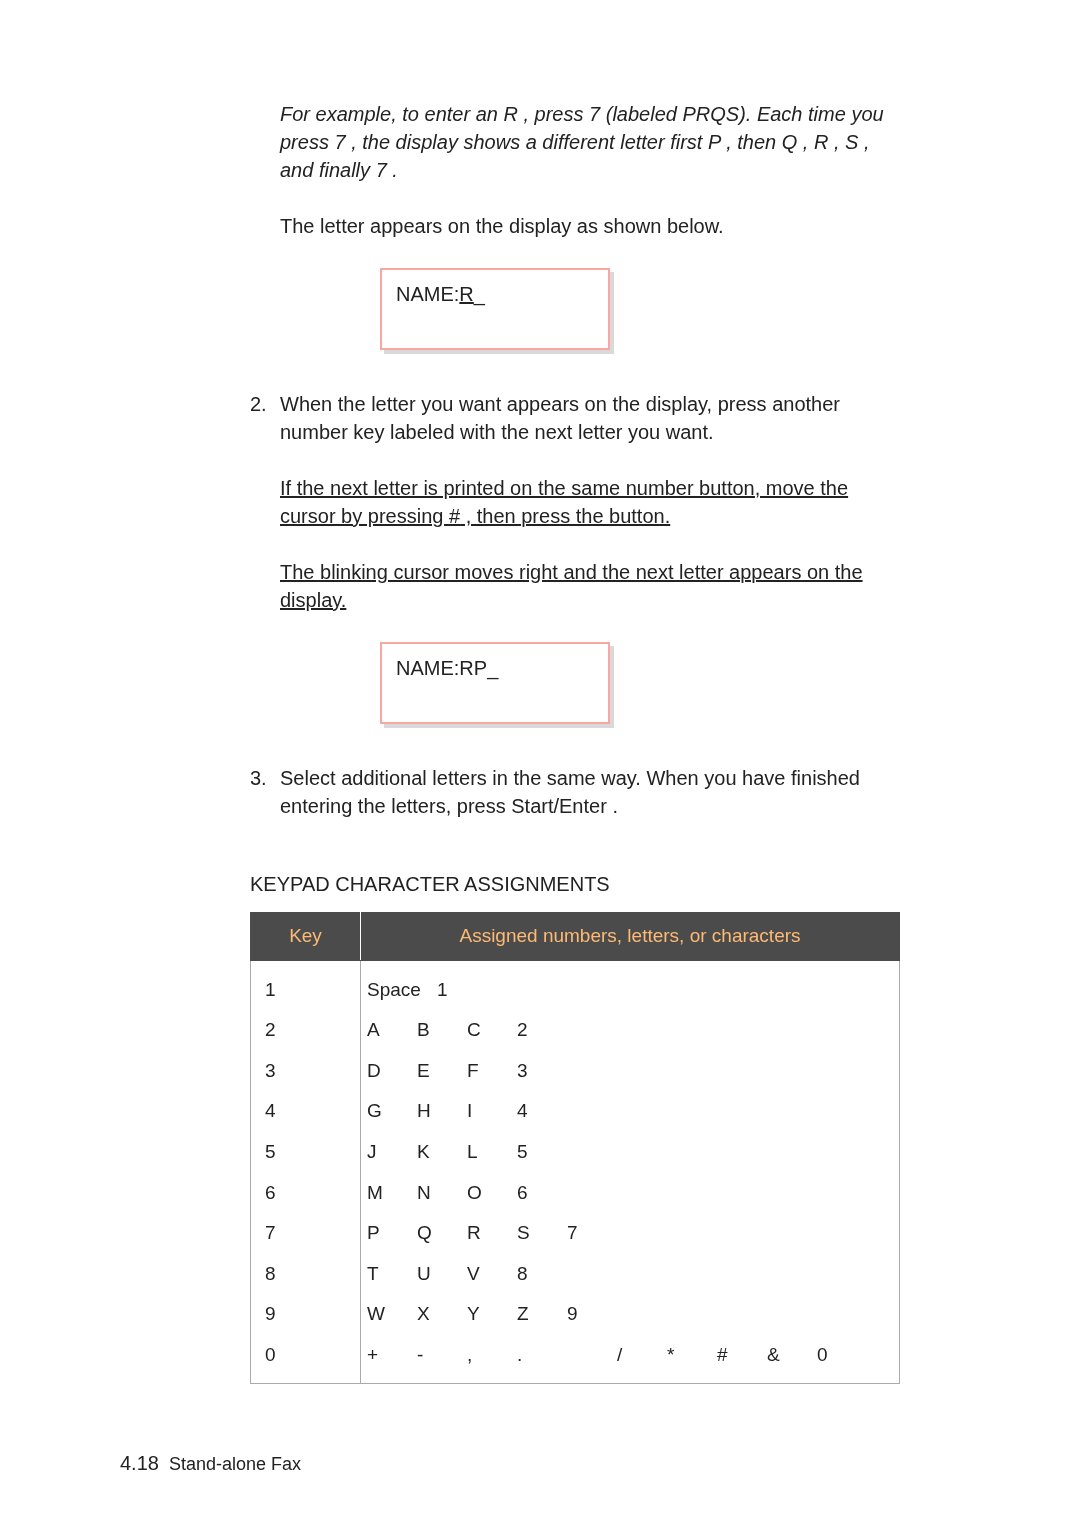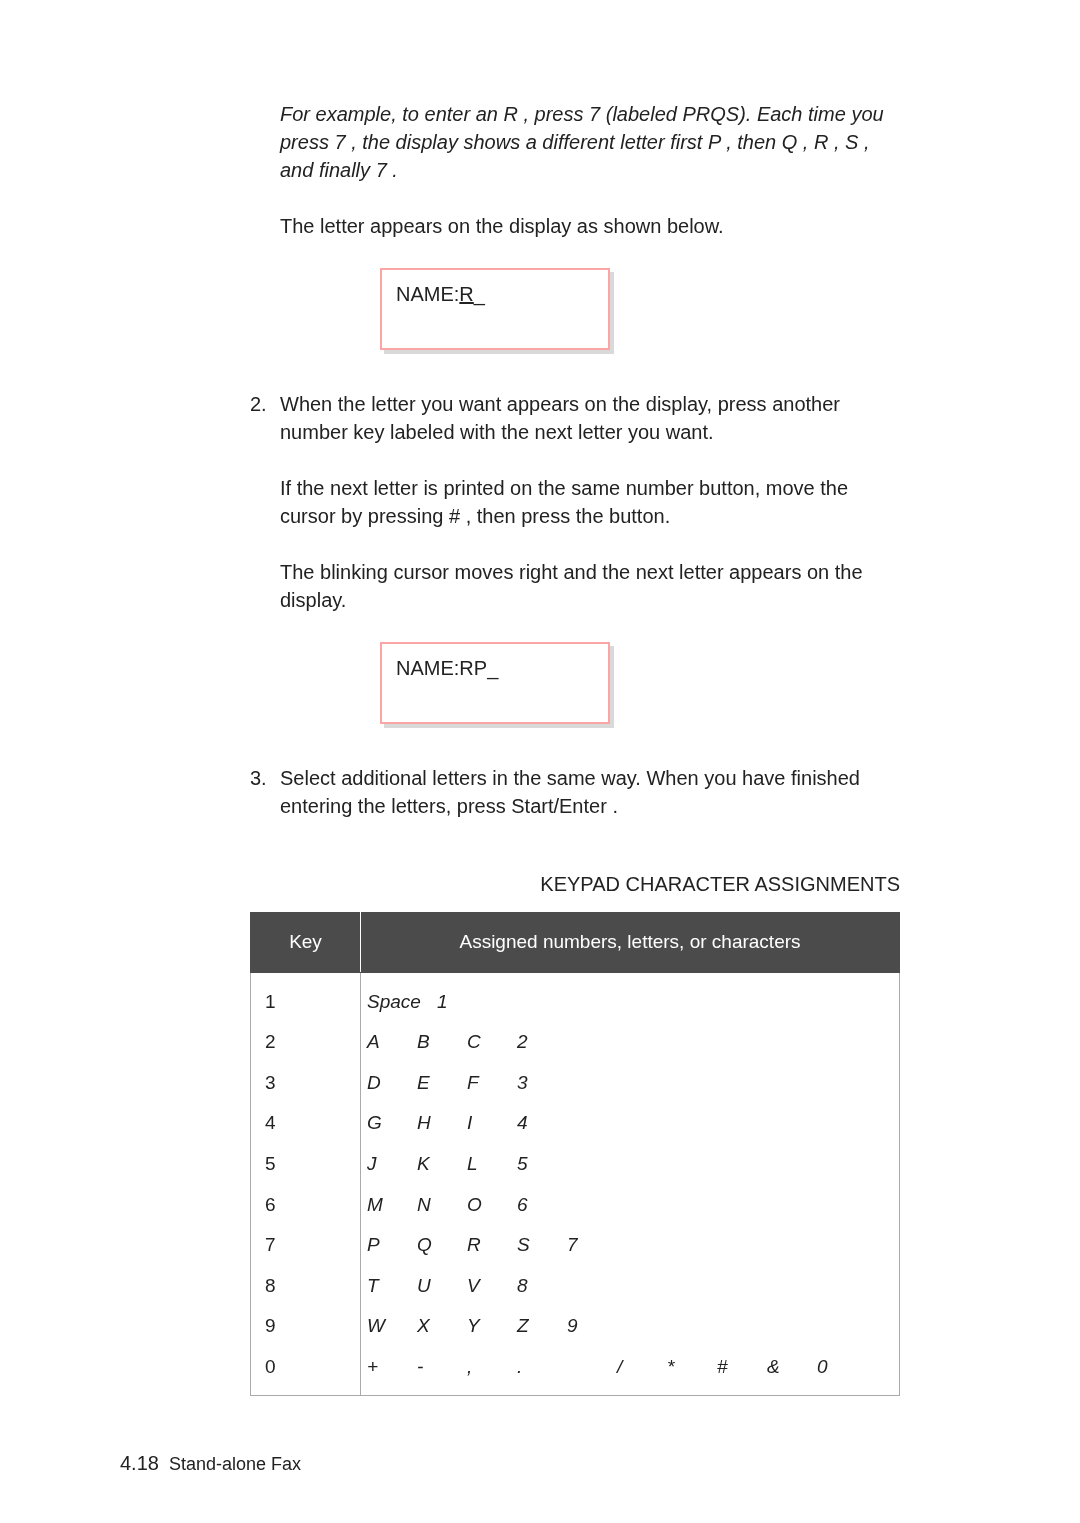--- a/index.html
+++ b/index.html
@@ -22,50 +22,49 @@
     margin-bottom: 28px;
     padding-left: 30px;
   }
   .para-first { padding-left: 30px; font-style: italic; }
   .num-para {
     display: flex;
     margin-bottom: 28px;
   }
   .num-para .num { width: 30px; flex-shrink: 0; }
   .num-para .txt { flex: 1; }
-  .sub-indent { padding-left: 30px; margin-bottom: 28px; }
+  .sub-indent { padding-left: 30px; margin-bottom: 28px; text-decoration: underline; }
   .display-box-wrap {
     margin: 10px 0 40px 130px;
   }
   .display-box {
     display: inline-block;
     border: 2px solid #fca5a5;
     box-shadow: 4px 4px 0 rgba(0,0,0,0.15);
     padding: 10px 18px 40px 14px;
     font-size: 20px;
     min-width: 230px;
   }
   .display-box .label { display: inline; }
   .display-box .val { text-decoration: underline; }
   .table-title {
     font-size: 20px;
     margin-top: 50px;
     margin-bottom: 14px;
-    text-align: right;
   }
   table.keypad {
     border-collapse: collapse;
     width: 100%;
     font-size: 19px;
   }
   table.keypad th {
     background: #4b4b4b;
-    color: #ffffff;
+    color: #fdba74;
     font-weight: normal;
-    padding: 16px 4px;
+    padding: 10px 4px;
     border: 1px solid #4b4b4b;
     text-align: center;
   }
   table.keypad th.kcol {
     border-right: 1px solid #fff;
     width: 110px;
   }
   table.keypad tbody td {
     padding: 7px 6px;
     text-align: left;
@@ -76,21 +75,21 @@
     padding-left: 14px;
   }
   table.keypad tbody td.valcell {
     border-right: 1px solid #aaa;
   }
   table.keypad tbody tr:first-child td { padding-top: 16px; }
   table.keypad tbody tr:last-child td {
     border-bottom: 1px solid #aaa;
     padding-bottom: 14px;
   }
-  .char-row { display: flex; font-style: italic; }
+  .char-row { display: flex; }
   .char-row span { width: 50px; flex-shrink: 0; }
   .char-row.wide span { width: 50px; }
   .footer {
     position: absolute;
     bottom: 48px;
     left: 120px;
     font-size: 18px;
   }
   .footer .pg { font-size: 20px; margin-top: 42px; }
   .inline-key { white-space: pre; }

